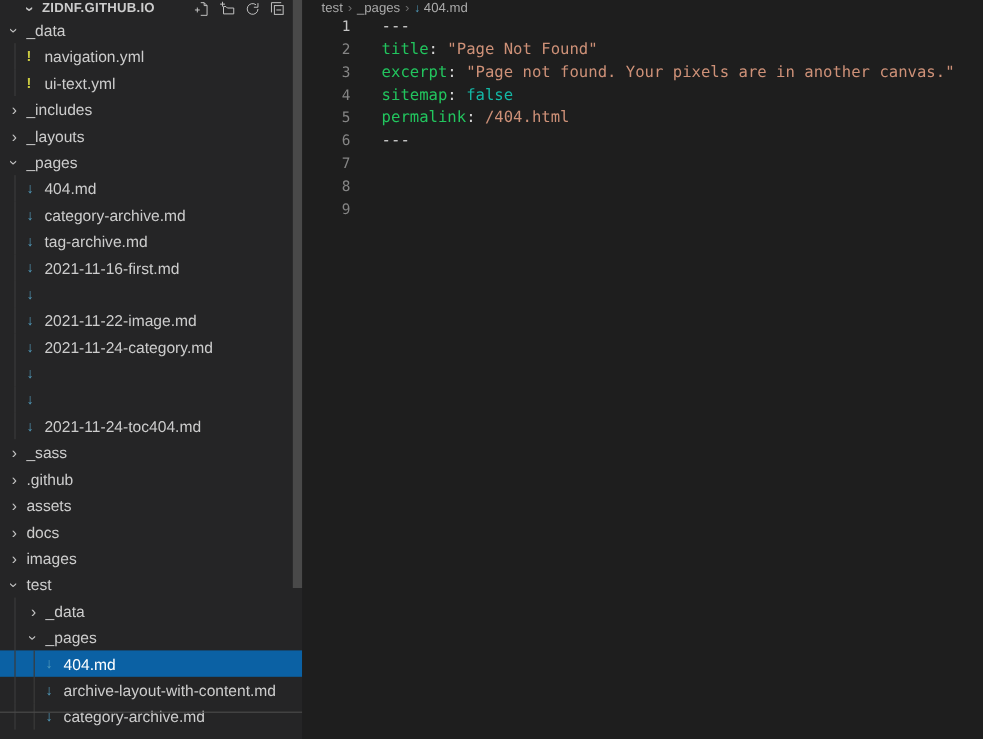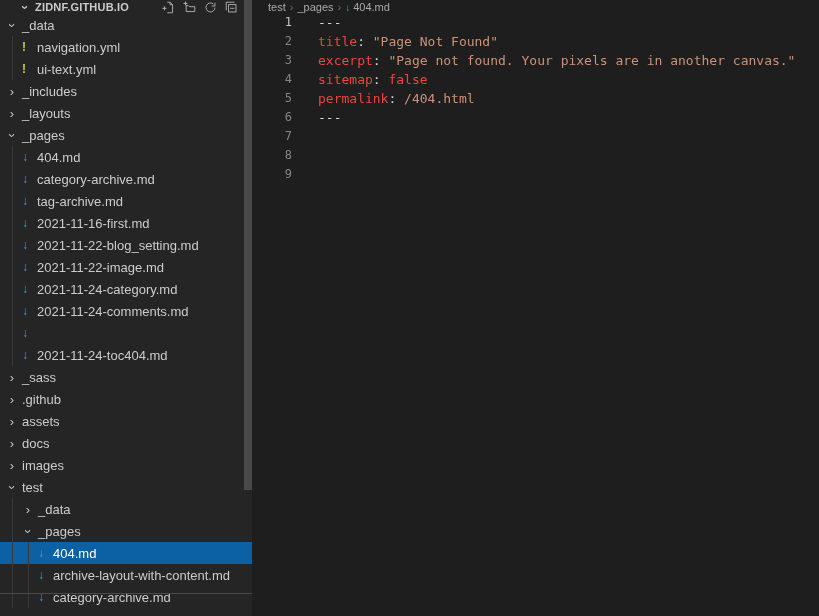--- a/index.html
+++ b/index.html
@@ -32,23 +32,23 @@
   .breadcrumb{height:13px;display:flex;align-items:center;padding-left:16px;font-size:11px;color:#a9a9a9}
   .bc-item{cursor:pointer}
   .bc-sep{color:#6e6e6e;margin:0 4px;font-size:11px}
   .bc-ico{color:#519aba;font-weight:700;font-size:10px;margin-right:3px}
 
   .codearea{position:absolute;top:13px;left:0;right:0;bottom:0;font-family:"DejaVu Sans Mono",monospace;font-size:13px;overflow:hidden}
   .cl{height:19px;line-height:19px;display:flex;white-space:pre}
   .ln{flex:0 0 40px;width:40px;text-align:right;color:#858585;font-size:12px;user-select:none}
   .cl.active .ln{color:#c6c6c6}
   .ct{padding-left:26px}
-  .tok-key{color:#ef4444}
+  .tok-key{color:#22c55e}
   .tok-string{color:#ce9178}
-  .tok-bool{color:#ef4444}
+  .tok-bool{color:#14b8a6}
   .tok-punct{color:#d4d4d4}
   .tok-plain{color:#d4d4d4}
 </style>
 </head>
 <body>
 
 <aside class="sidebar">
   <div class="sb-header">
     <span class="twisty open">›</span>
     <span class="sb-title">ZIDNF.GITHUB.IO</span>
@@ -124,36 +124,34 @@
         <span class="flabel">tag-archive.md</span>
       </div>
       <div class="row" style="padding-left: 20px;">
         <i class="guide" style="left: 12px;"></i>
         <span class="ficon md">↓</span>
         <span class="flabel">2021-11-16-first.md</span>
       </div>
       <div class="row" style="padding-left: 20px;">
         <i class="guide" style="left: 12px;"></i>
         <span class="ficon md">↓</span>
-        <span class="flabel">2021-11-22-blog_setting.md</span>
       </div>
       <div class="row" style="padding-left: 20px;">
         <i class="guide" style="left: 12px;"></i>
         <span class="ficon md">↓</span>
         <span class="flabel">2021-11-22-image.md</span>
       </div>
       <div class="row" style="padding-left: 20px;">
         <i class="guide" style="left: 12px;"></i>
         <span class="ficon md">↓</span>
         <span class="flabel">2021-11-24-category.md</span>
       </div>
       <div class="row" style="padding-left: 20px;">
         <i class="guide" style="left: 12px;"></i>
         <span class="ficon md">↓</span>
-        <span class="flabel">2021-11-24-comments.md</span>
       </div>
       <div class="row" style="padding-left: 20px;">
         <i class="guide" style="left: 12px;"></i>
         <span class="ficon md">↓</span>
       </div>
       <div class="row" style="padding-left: 20px;">
         <i class="guide" style="left: 12px;"></i>
         <span class="ficon md">↓</span>
         <span class="flabel">2021-11-24-toc404.md</span>
       </div>

